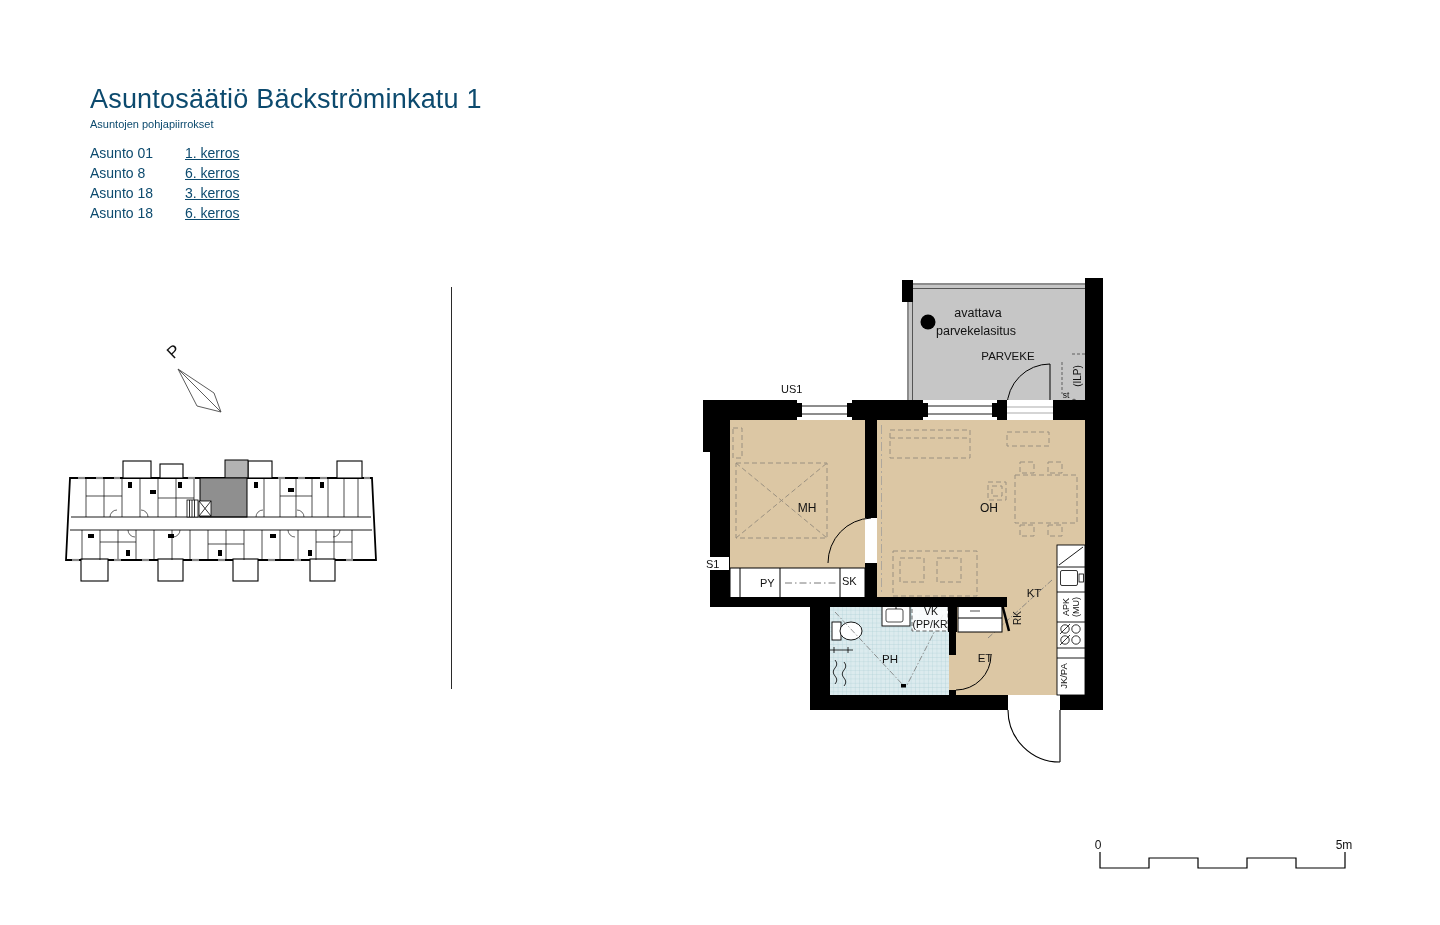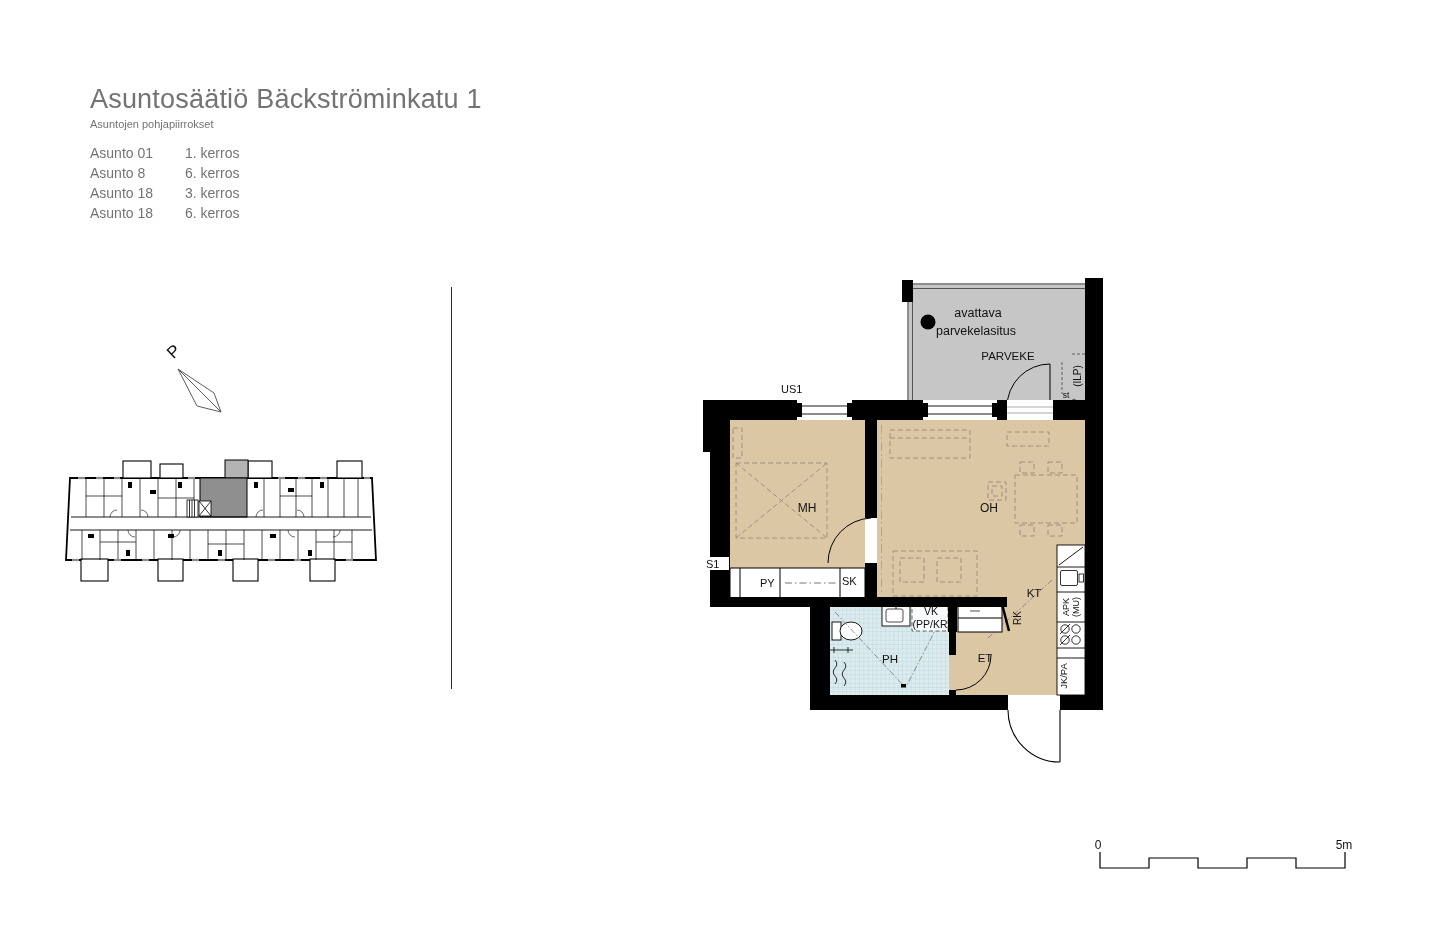--- a/index.html
+++ b/index.html
@@ -1,22 +1,22 @@
 <!DOCTYPE html>
 <html><head>
 <meta charset="utf-8">
 <style>
   html,body{margin:0;padding:0;background:#fff;}
   body{width:1440px;height:925px;position:relative;overflow:hidden;
        font-family:"Liberation Sans",sans-serif;}
-  .header{position:absolute;left:90px;top:84px;color:#737373;}
+  .header{position:absolute;left:90px;top:84px;color:#0c4a6e;}
   .header h1{font-size:27px;font-weight:400;margin:0 0 3px 0;letter-spacing:.2px;}
   .subtitle{font-size:11px;}
   .apt-type{font-size:15px;margin-top:16px;}
-  .apt-list{margin-top:13px;font-size:14px;line-height:20px;}
+  .apt-list{margin-top:13px;font-size:14px;line-height:20px;text-decoration:underline;}
   .apt-row .unit{display:inline-block;width:95px;}
   .divider{position:absolute;left:451px;top:287px;width:1px;height:402px;background:#2a2a2a;}
   svg text{font-family:"Liberation Sans",sans-serif;fill:#111;}
 </style>
 </head>
 <body>
 
 <div class="header">
   <h1>Asuntosäätiö Bäckströminkatu 1</h1>
   <div class="subtitle">Asuntojen pohjapiirrokset</div>

